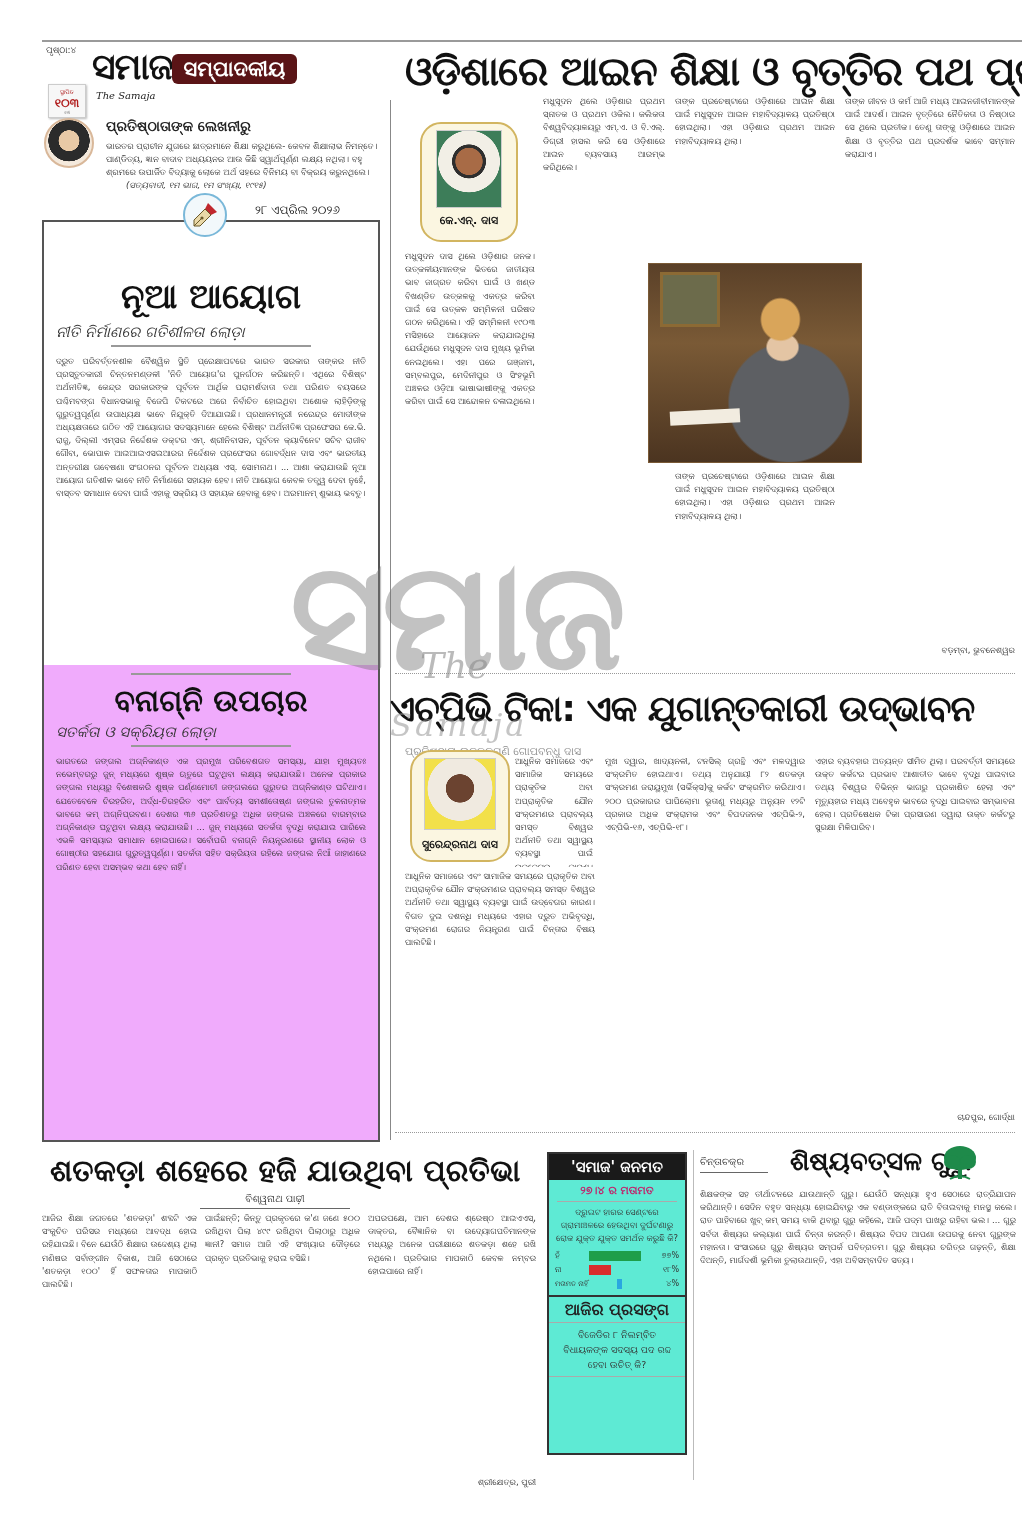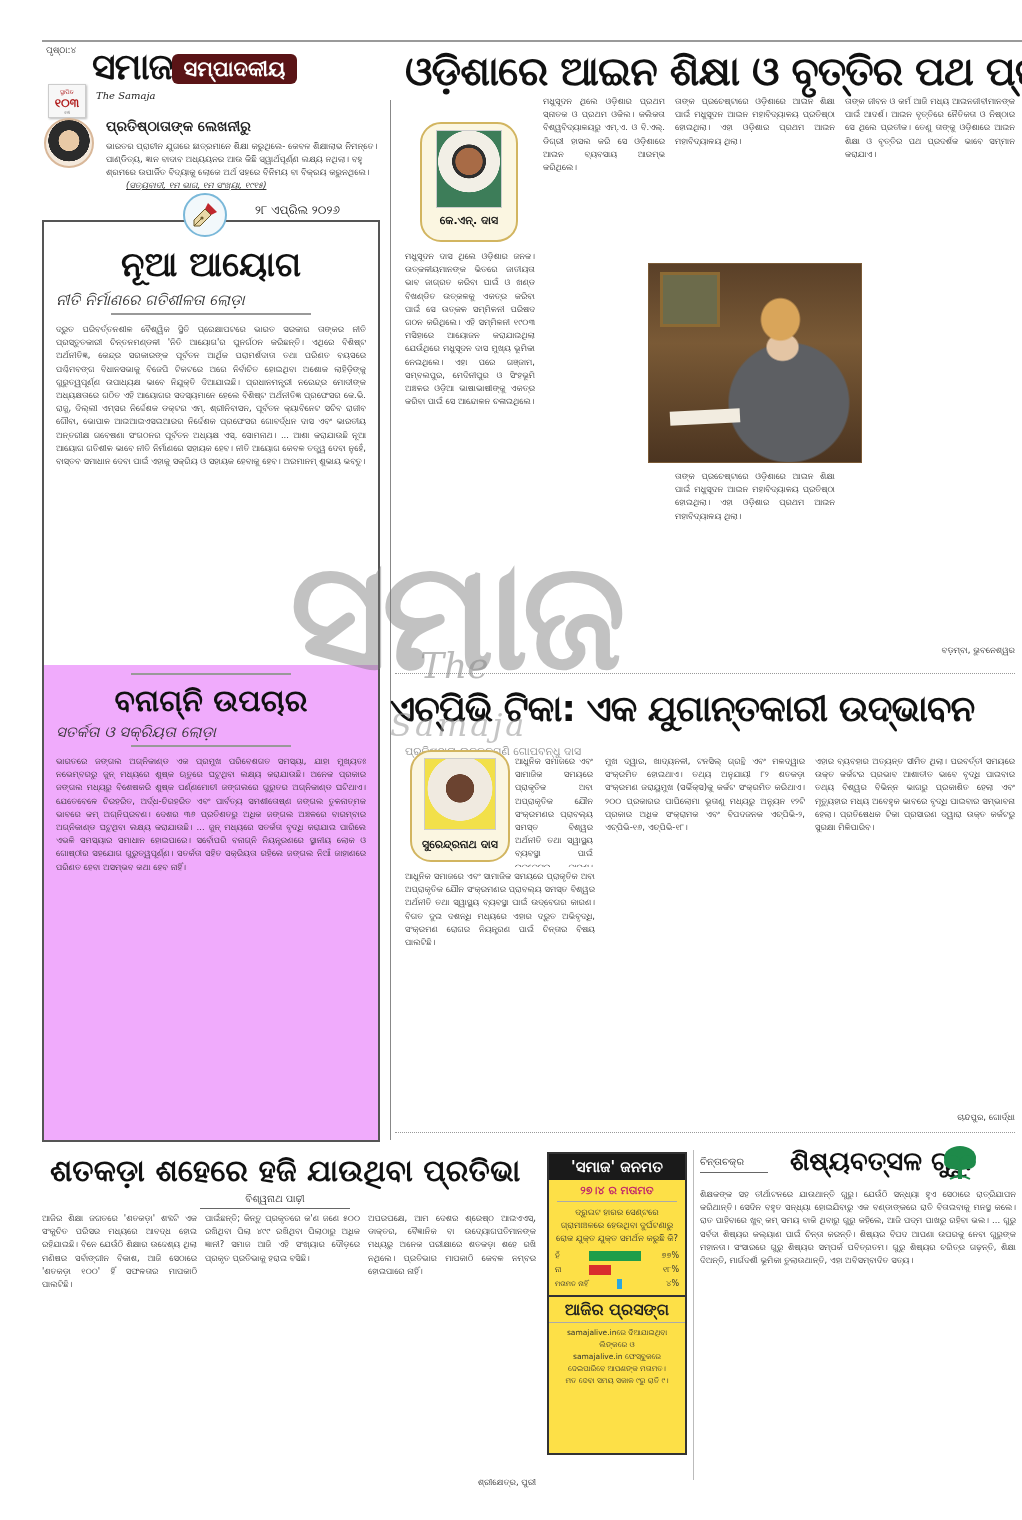--- a/index.html
+++ b/index.html
@@ -57,21 +57,21 @@
   .watermark { left: 290px; top: 540px; font-family: "DejaVu Serif", serif; font-size: 150px; font-weight: bold; color: rgba(120,120,120,0.45); line-height: 1; letter-spacing: -6px; }
   .watermark-the { left: 420px; top: 645px; font-family: "DejaVu Serif", serif; font-style: italic; font-size: 36px; color: rgba(140,140,140,0.6); }
   .watermark-samaja { left: 390px; top: 706px; font-family: "DejaVu Serif", serif; font-style: italic; font-size: 32px; color: rgba(150,150,150,0.55); letter-spacing: 3px; }
   .watermark-tagline { left: 405px; top: 745px; font-size: 11px; color: rgba(110,110,110,0.8); }
 
   .hpv-headline { left: 390px; top: 688px; font-size: 36px; font-weight: bold; color: #111; letter-spacing: -1px; white-space: nowrap; }
 
   .bottom-headline { left: 50px; top: 1153px; font-size: 30px; font-weight: bold; color: #111; white-space: nowrap; }
   .byline { font-size: 10px; color: #333; text-align: center; }
 
-  .poll-box { left: 547px; top: 1152px; width: 140px; height: 303px; border: 2px solid #333; background: #fde047; }
+  .poll-box { left: 547px; top: 1152px; width: 140px; height: 303px; border: 2px solid #333; background: #5eead4; }
   .poll-head { background: #1a1a1a; color: #fff; font-size: 15px; font-weight: bold; text-align: center; padding: 4px 0; }
   .poll-date { color: #c0246c; font-size: 11px; font-weight: bold; text-align: center; padding: 4px 0; border-bottom: 1px solid #aaa; margin: 0 8px; }
   .poll-q { font-size: 8.5px; text-align: center; line-height: 13px; padding: 4px 6px; color: #333; }
   .poll-row { display: flex; align-items: center; font-size: 8px; padding: 2px 6px; height: 14px; }
   .poll-row .lbl { width: 34px; color: #333; }
   .poll-row .bar-wrap { flex: 1; }
   .poll-row .bar { height: 10px; }
   .poll-row .pct { width: 22px; text-align: right; color: #333; }
   .poll-topic { font-size: 16px; font-weight: bold; text-align: center; border-top: 2px solid #333; border-bottom: 1px solid #aaa; padding: 3px 0; margin-top: 4px; }
   .poll-topic-q { font-size: 9.5px; text-align: center; line-height: 15px; padding: 4px 6px; border-bottom: 1px solid #aaa; color: #333; }
@@ -98,29 +98,29 @@
 <div class="abs masthead-logo">ସମାଜ</div>
 <div class="abs masthead-sub">The Samaja</div>
 <div class="abs editorial-tag">ସମ୍ପାଦକୀୟ</div>
 
 <div class="abs main-headline">ଓଡ଼ିଶାରେ ଆଇନ ଶିକ୍ଷା ଓ ବୃତ୍ତିର ପଥ ପ୍ରଦର୍ଶକ</div>
 
 <div class="abs founder-avatar"></div>
 <div class="abs quote-title">ପ୍ରତିଷ୍ଠାତାଙ୍କ ଲେଖନୀରୁ</div>
 <div class="abs quote-text">
   <span>ଭାରତର ପ୍ରାଚୀନ ଯୁଗରେ ଛାତ୍ରମାନେ ଶିକ୍ଷା କରୁଥିଲେ- କେବଳ ଶିକ୍ଷାଲାଭ ନିମନ୍ତେ। ପାଣ୍ଡିତ୍ୟ, ଜ୍ଞାନ ବାଦାବ ଅଧ୍ୟୟନର ଆଉ କିଛି ସ୍ୱାର୍ଥପୂର୍ଣ୍ଣ ଲକ୍ଷ୍ୟ ନଥିଲା। ବହୁ ଶ୍ରମରେ ଉପାର୍ଜିତ ବିଦ୍ୟାକୁ ଲୋକେ ଅର୍ଥ ସହରେ ବିନିମୟ ବା ବିକ୍ରୟ କରୁନଥିଲେ।</span>
-  <span style="font-style:italic; padding-left:20px;text-decoration:underline;">(ସତ୍ୟବାଦୀ, ୧ମ ଭାଗ, ୧ମ ସଂଖ୍ୟା, ୧୯୧୫)</span>
+  <span style="font-style:italic; padding-left:20px;">(ସତ୍ୟବାଦୀ, ୧ମ ଭାଗ, ୧ମ ସଂଖ୍ୟା, ୧୯୧୫)</span>
 </div>
 
 <div class="abs weekday">ମଙ୍ଗଳବାର</div>
 <div class="abs date-text">୨୮ ଏପ୍ରିଲ ୨୦୨୬</div>
 
 <div class="abs editorial-box">
   <div style="padding: 22px 12px 0;">
-    <div class="ed-title" style="font-size:34px;">ନୂଆ ଆୟୋଗ</div>
+    <div class="ed-title" style="font-size:34px;margin-top:32px;">ନୂଆ ଆୟୋଗ</div>
     <div class="ed-sub" style="margin-top:6px;">ନୀତି ନିର୍ମାଣରେ ଗତିଶୀଳତା ଲୋଡ଼ା</div>
     <div class="ed-rule" style="width:200px;"></div>
     <div class="body-text" style="margin-top:8px; height:372px; overflow:hidden;">ଦ୍ରୁତ ପରିବର୍ତ୍ତନଶୀଳ ବୈଶ୍ୱିକ ସ୍ଥିତି ପ୍ରେକ୍ଷାପଟରେ ଭାରତ ସରକାର ତାଙ୍କର ନୀତି ପ୍ରସ୍ତୁତକାରୀ ଚିନ୍ତନମଣ୍ଡଳୀ 'ନିତି ଆୟୋଗ'ର ପୁନର୍ଗଠନ କରିଛନ୍ତି। ଏଥିରେ ବିଶିଷ୍ଟ ଅର୍ଥନୀତିଜ୍ଞ, କେନ୍ଦ୍ର ସରକାରଙ୍କ ପୂର୍ବତନ ଆର୍ଥିକ ପରାମର୍ଶଦାତା ତଥା ପରିଣତ ବୟସରେ ପଶ୍ଚିମବଙ୍ଗ ବିଧାନସଭାକୁ ବିଜେପି ଟିକଟରେ ଅରେ ନିର୍ବାଚିତ ହୋଇଥିବା ଅଶୋକ ଲାହିଡ଼ିଙ୍କୁ ଗୁରୁତ୍ୱପୂର୍ଣ୍ଣ ଉପାଧ୍ୟକ୍ଷ ଭାବେ ନିଯୁକ୍ତି ଦିଆଯାଇଛି। ପ୍ରଧାନମନ୍ତ୍ରୀ ନରେନ୍ଦ୍ର ମୋଦୀଙ୍କ ଅଧ୍ୟକ୍ଷତାରେ ଗଠିତ ଏହି ଆୟୋଗର ସଦସ୍ୟମାନେ ହେଲେ ବିଶିଷ୍ଟ ଅର୍ଥନୀତିଜ୍ଞ ପ୍ରଫେସର କେ.ଭି. ରାଜୁ, ଦିଲ୍ଲୀ ଏମ୍ସର ନିର୍ଦ୍ଦେଶକ ଡକ୍ଟର ଏମ୍. ଶ୍ରୀନିବାସନ, ପୂର୍ବତନ କ୍ୟାବିନେଟ ସଚିବ ରାଜୀବ ଗୌବା, ଭୋପାଳ ଆଇଆଇଏସଇଆରର ନିର୍ଦ୍ଦେଶକ ପ୍ରଫେସର ଗୋବର୍ଦ୍ଧନ ଦାସ ଏବଂ ଭାରତୀୟ ଅନ୍ତରୀକ୍ଷ ଗବେଷଣା ସଂଗଠନର ପୂର୍ବତନ ଅଧ୍ୟକ୍ଷ ଏସ୍. ସୋମନାଥ। ... ଆଶା କରାଯାଉଛି ନୂଆ ଆୟୋଗ ଗତିଶୀଳ ଭାବେ ନୀତି ନିର୍ମାଣରେ ସହାୟକ ହେବ। ନୀତି ଆୟୋଗ କେବଳ ତତ୍ତ୍ୱ ଦେବା ନୁହେଁ, ବାସ୍ତବ ସମାଧାନ ଦେବା ପାଇଁ ଏହାକୁ ସକ୍ରିୟ ଓ ସହାୟକ ହେବାକୁ ହେବ। ଅରମାନମ୍ ଶୁଭାୟ ଭବତୁ।</div>
   </div>
 </div>
 <div class="abs pen-emblem">
   <svg width="30" height="30" viewBox="0 0 30 30">
     <polygon points="18,3 27,12 21,15 15,9" fill="#c0272d"></polygon>
     <polygon points="15,9 21,15 10,26 4,26 4,20" fill="#e9d8a8" stroke="#6b5a2a" stroke-width="1"></polygon>
     <line x1="4" y1="26" x2="12" y2="18" stroke="#6b5a2a" stroke-width="1"></line>
@@ -209,26 +209,21 @@
     <span class="pct">୧୮%</span>
   </div>
   <div class="poll-row">
     <span class="lbl" style="width:62px; font-size:7px;">ମତାମତ ନାହିଁ</span>
     <span class="bar-wrap">
         <div class="bar" style="width:12%; background:#2aa7e0;"></div>
       </span>
     <span class="pct">୪%</span>
   </div>
   <div class="poll-topic">ଆଜିର ପ୍ରସଙ୍ଗ</div>
-  <div class="poll-note">
-    <div>samajalive.inରେ ଦିଆଯାଇଥିବା ଲିଙ୍କରେ ଓ</div>
-    <div>samajalive.in ଫେସ୍‌ବୁକରେ</div>
-    <div>ଦେଇପାରିବେ ଆପଣଙ୍କ ମତାମତ।</div>
-    <div>ମତ ଦେବା ସମୟ ସକାଳ ୯ରୁ ରାତି ୯।</div>
-  </div>
+  <div class="poll-topic-q">ବିଜେଡିର ୮ ନିଲମ୍ବିତ ବିଧାୟକଙ୍କ ସଦସ୍ୟ ପଦ ରଦ୍ଦ ହେବା ଉଚିତ୍ କି?</div>
 </div>
 
 <div class="abs col-rule" style="left:693px; top:1150px; height:330px;"></div>
 
 <div class="abs column-tag">ଚିନ୍ତାଚକ୍ର</div>
 <div class="abs column-tag-rule"></div>
 <div class="abs guru-headline">ଶିଷ୍ୟବତ୍ସଳ ଗୁରୁ</div>
 <div class="abs tree-icon">
   <svg width="36" height="40" viewBox="0 0 36 40">
     <ellipse cx="18" cy="15" rx="16" ry="12" fill="#1e8a4a"></ellipse>

